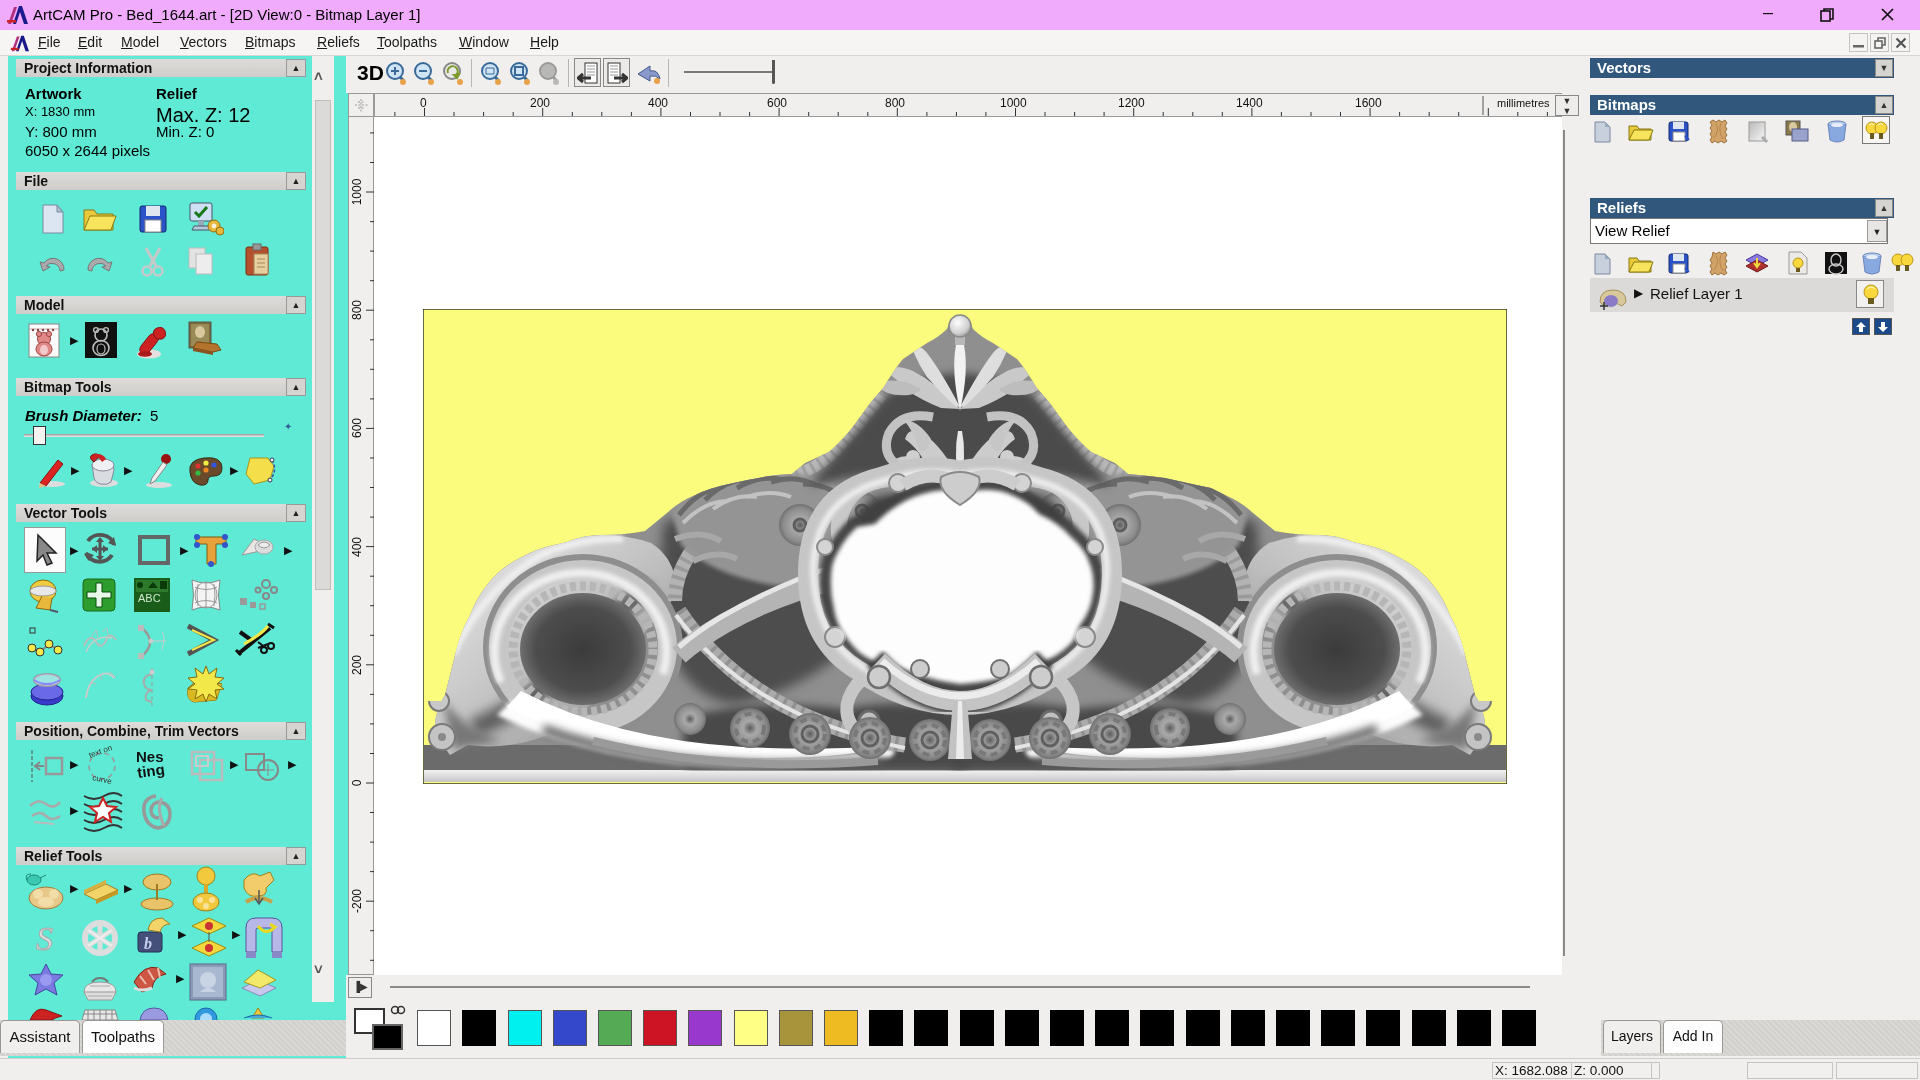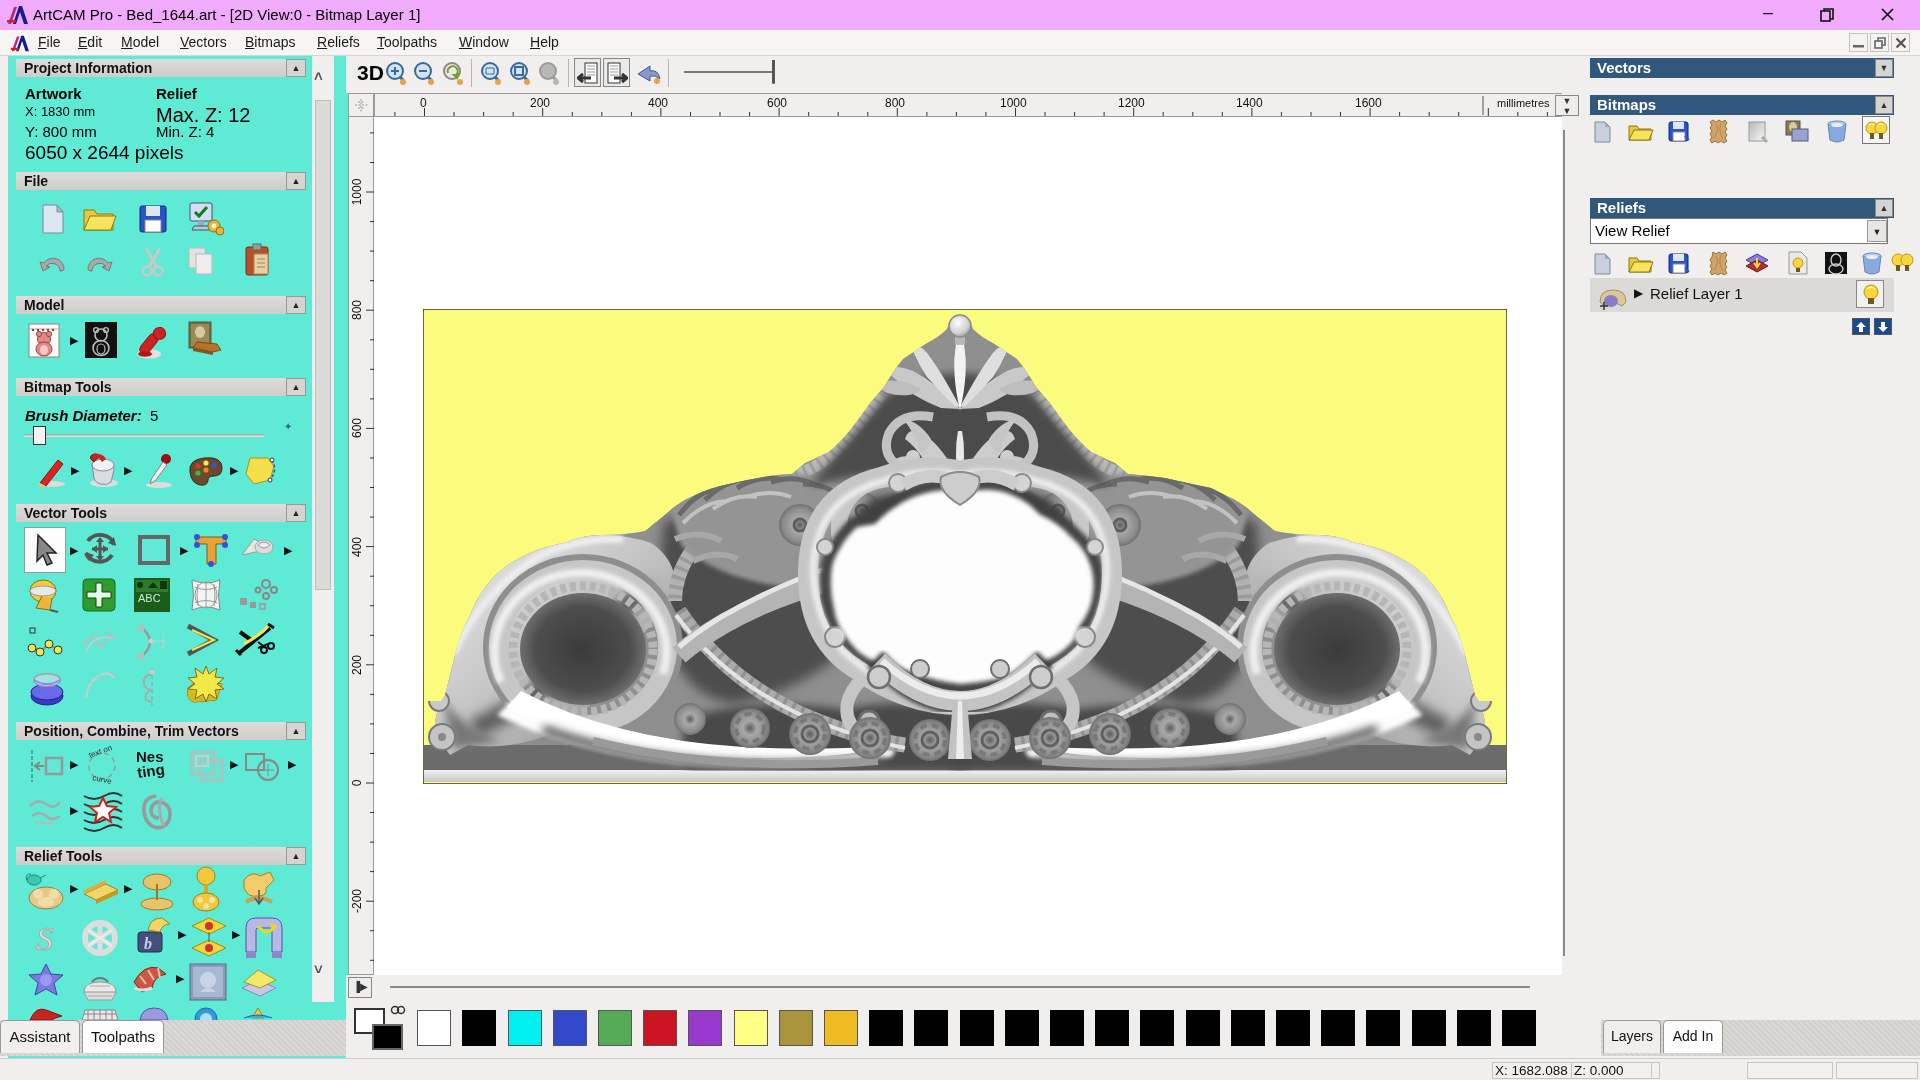--- a/index.html
+++ b/index.html
@@ -87,22 +87,22 @@
     </svg>
 </div>
 
 <div id="leftpanel">
   <div class="sechdr" style="top:3px">Project Information<span class="secbtn">▲</span></div>
   <div class="abs" style="left:17px;top:29px;font-size:15px;font-weight:bold">Artwork</div>
   <div class="abs" style="left:148px;top:29px;font-size:15px;font-weight:bold">Relief</div>
   <div class="abs" style="left:17px;top:48px;font-size:13px">X: 1830 mm</div>
   <div class="abs" style="left:148px;top:48px;font-size:20px">Max. Z: 12</div>
   <div class="abs" style="left:17px;top:67px;font-size:15px">Y: 800 mm</div>
-  <div class="abs" style="left:148px;top:67px;font-size:15px">Min. Z: 4</div>
-  <div class="abs" style="left:17px;top:86px;font-size:19px">6050 x 2644 pixels</div>
+  <div class="abs" style="left:148px;top:67px;font-size:15px">Min. Z: 0</div>
+  <div class="abs" style="left:17px;top:86px;font-size:15px">6050 x 2644 pixels</div>
   <div class="sechdr" style="top:116px">File<span class="secbtn">▲</span></div>
 
   <svg class="abs" style="left:28px;top:146px" width="34" height="34" viewBox="0 0 34 34">
     <path d="M7 3 h14 l6 7 v21 h-20 z" fill="#dce6f2" stroke="#7a8aa0"></path>
     <path d="M21 3 l6 7 h-6 z" fill="#aebed2" stroke="#7a8aa0"></path>
   </svg>
   <svg class="abs" style="left:74px;top:146px" width="36" height="34" viewBox="0 0 36 34">
     <path d="M2 28 V8 h10 l3 4 h16 v16 z" fill="#e8c93c" stroke="#8a7a10"></path>
     <path d="M2 28 L8 14 h26 l-5 14 z" fill="#f7e35c" stroke="#8a7a10"></path>
   </svg>

